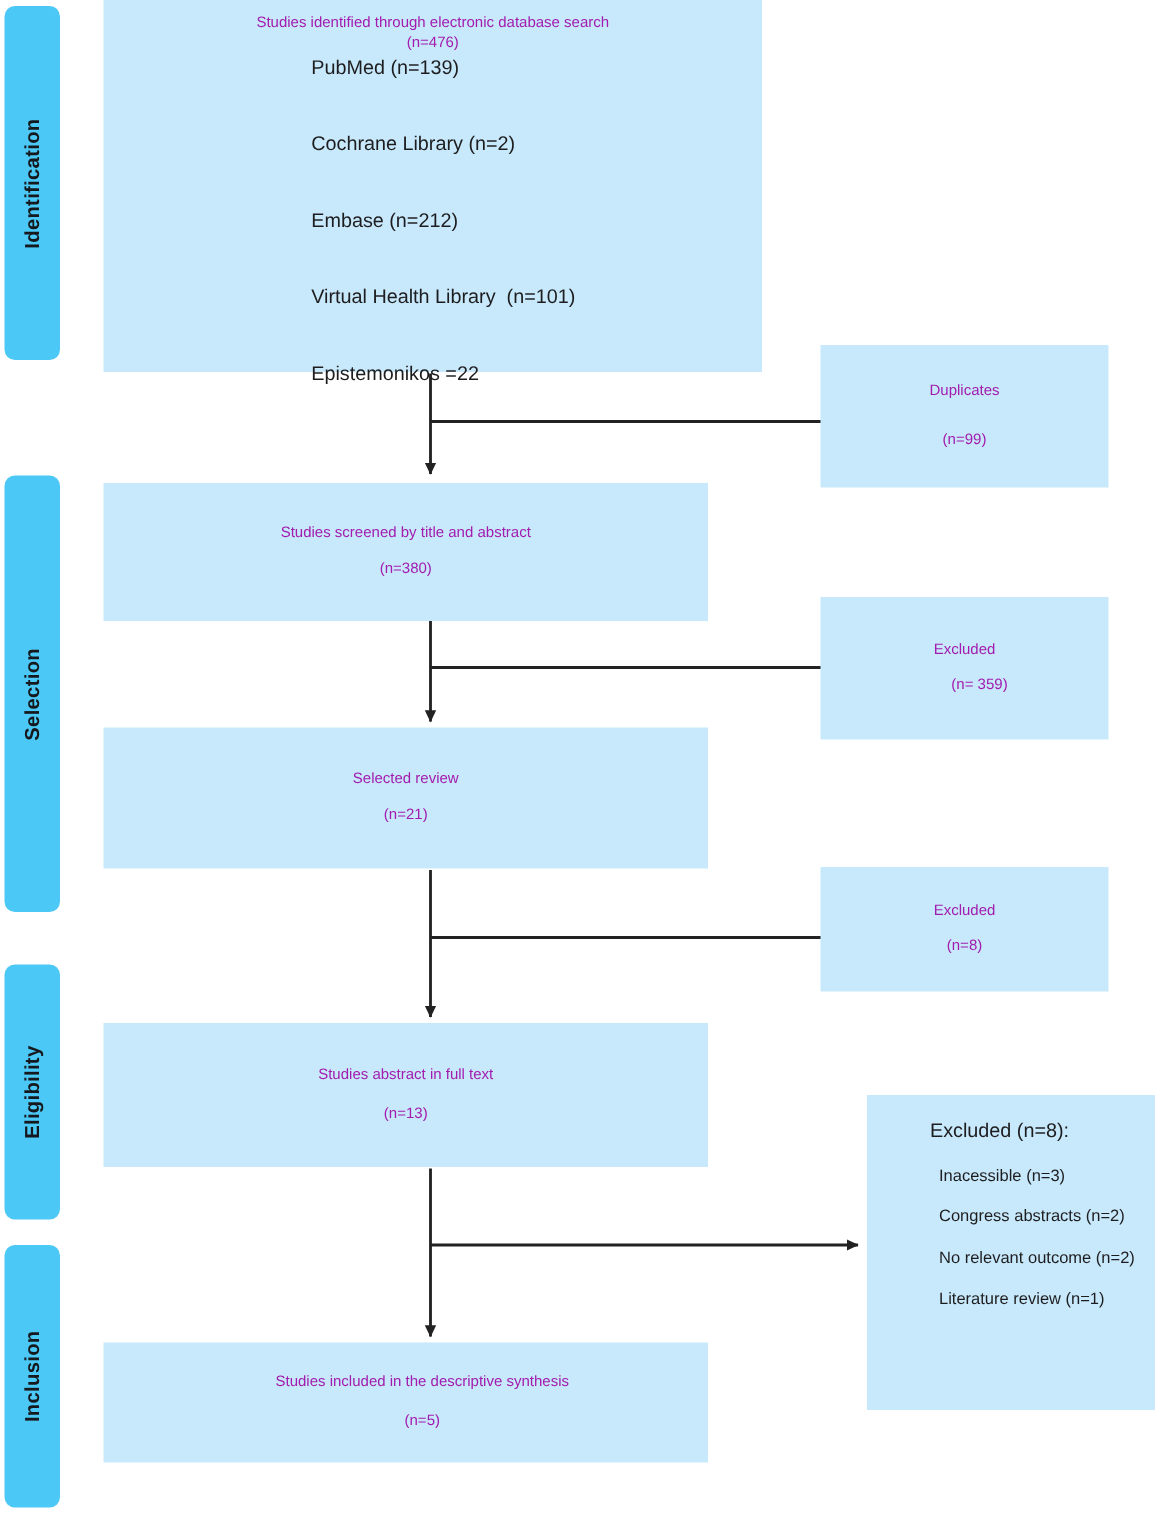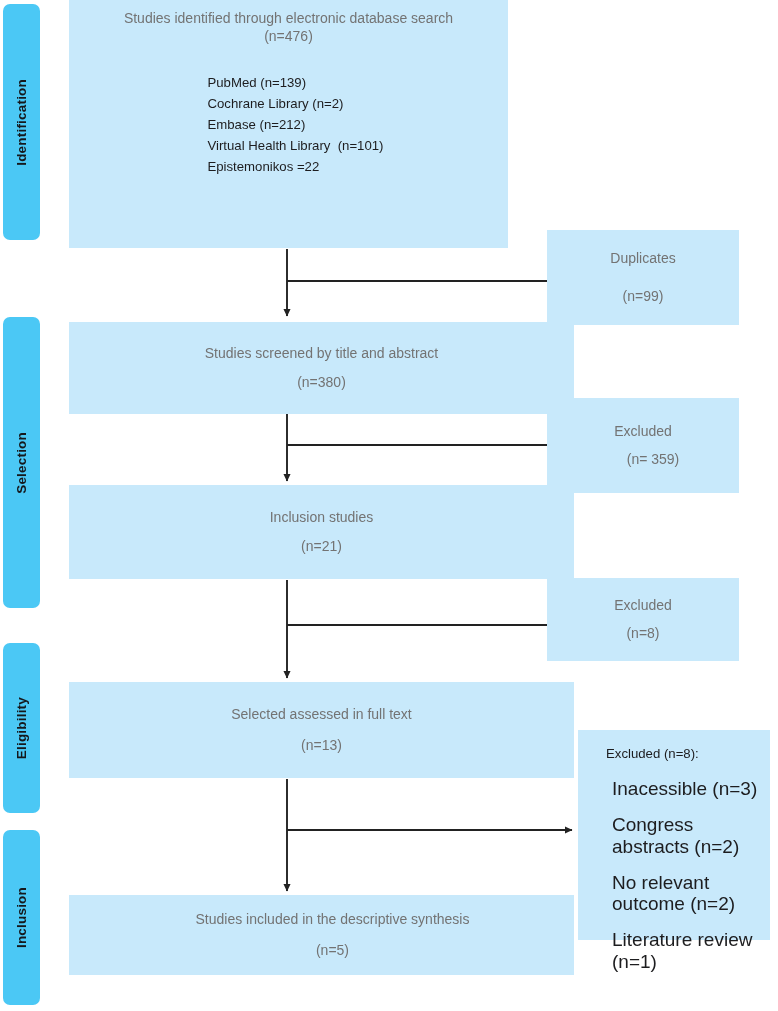--- a/index.html
+++ b/index.html
@@ -50,83 +50,83 @@
     box-sizing: border-box;
     display: flex;
     flex-direction: column;
     justify-content: center;
   }
   .box.center {
     align-items: center;
     text-align: center;
   }
   .box .line {
-    font-size: 14px;
+    font-size: 10px;
     line-height: 1.25;
-    color: #737373;
+    color: #a21caf;
     white-space: pre;
   }
 
   
-  .main-box { left: 69px; width: 505px; }
+  .main-box { left: 69px; width: 403px; }
 
   
   .side-box { left: 547px; width: 192px; }
 
   
   #box-identification {
     left: 69px;
     top: -6px;
     width: 439px;
     height: 254px;
     align-items: center;
     justify-content: flex-start;
     padding-top: 16px;
   }
   #box-identification .title-line {
     font-size: 13.4px;
     line-height: 1.45;
     text-align: center;
   }
   #box-identification .db-list {
-    margin-top: 30px;
+    margin-top: 2px;
     display: flex;
     flex-direction: column;
-    gap: 6px;
+    gap: 36px;
     align-self: center;
     padding-left: 14px;
   }
   #box-identification .db-item {
     font-size: 13.2px;
     text-align: left;
     white-space: pre;
   }
 
   
   #box-excluded-detail {
     left: 578px;
     top: 730px;
     width: 192px;
     height: 210px;
     justify-content: flex-start;
-    padding: 16px 0 0 0;
+    padding: 16px 0 0 14px;
   }
   #box-excluded-detail .head {
     font-size: 13.2px;
     padding-left: 28px;
     margin-bottom: 17px;
   }
   #box-excluded-detail .reasons {
     display: flex;
     flex-direction: column;
     gap: 15px;
     padding-left: 34px;
   }
   #box-excluded-detail .reason {
-    font-size: 19px;
+    font-size: 11px;
     line-height: 1.12;
   }
 
   
   #arrows {
     position: absolute;
     left: 0; top: 0;
     width: 778px; height: 1011px;
     pointer-events: none;
   }
@@ -189,26 +189,26 @@
       <div class="db-item">Epistemonikos =22</div>
     </div>
   </div>
 
   <div class="box center main-box" style="top:322px;height:92px;">
     <div class="line">Studies screened by title and abstract</div>
     <div class="line" style="margin-top:12px;">(n=380)</div>
   </div>
 
   <div class="box center main-box" style="top:485px;height:94px;">
-    <div class="line">Inclusion studies</div>
+    <div class="line">Selected review</div>
     <div class="line" style="margin-top:12px;">(n=21)</div>
   </div>
 
   <div class="box center main-box" style="top:682px;height:96px;">
-    <div class="line">Selected assessed in full text</div>
+    <div class="line">Studies abstract in full text</div>
     <div class="line" style="margin-top:14px;">(n=13)</div>
   </div>
 
   <div class="box center main-box" style="top:895px;height:80px;padding-left:22px;">
     <div class="line">Studies included in the descriptive synthesis</div>
     <div class="line" style="margin-top:14px;">(n=5)</div>
   </div>
 
   <div class="box center side-box" style="top:230px;height:95px;">
     <div class="line">Duplicates</div>

